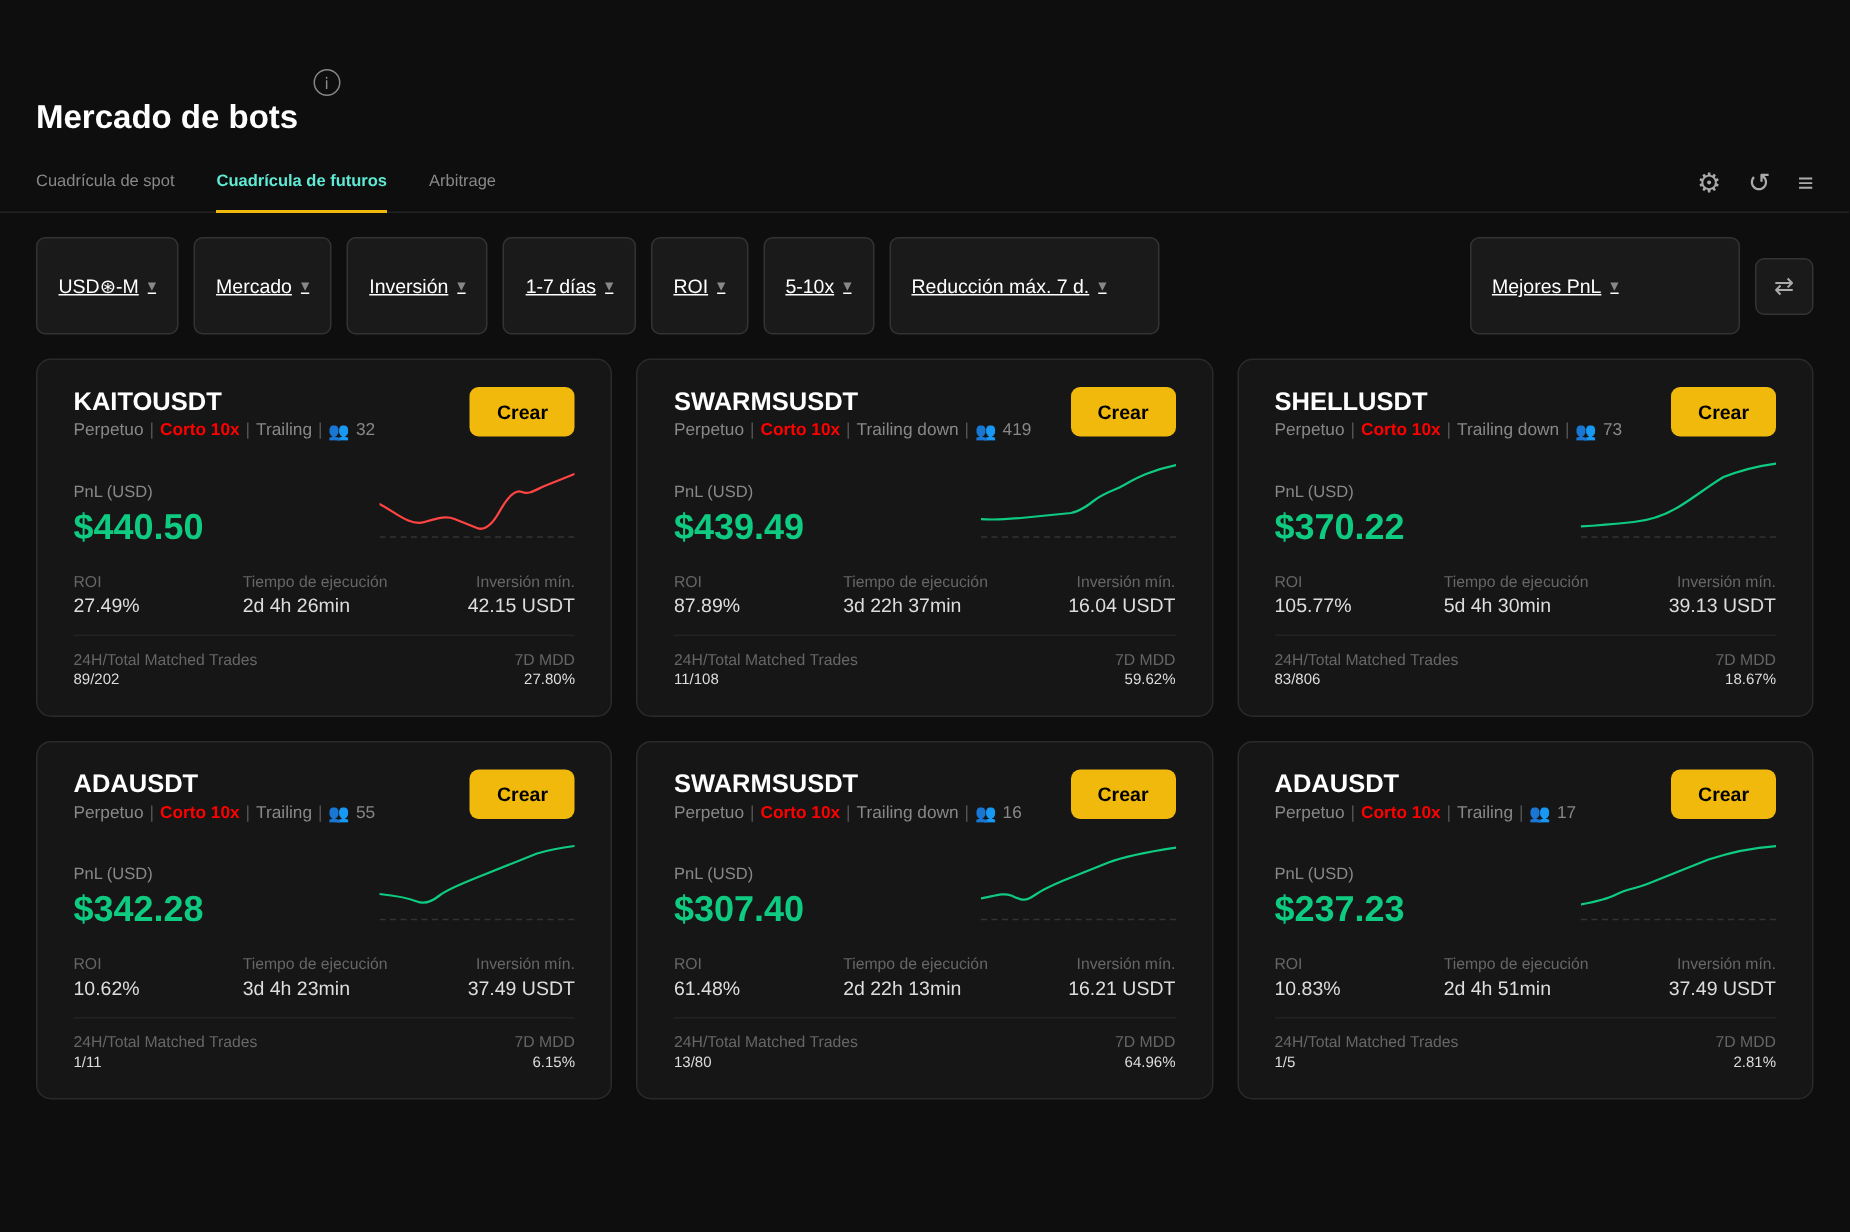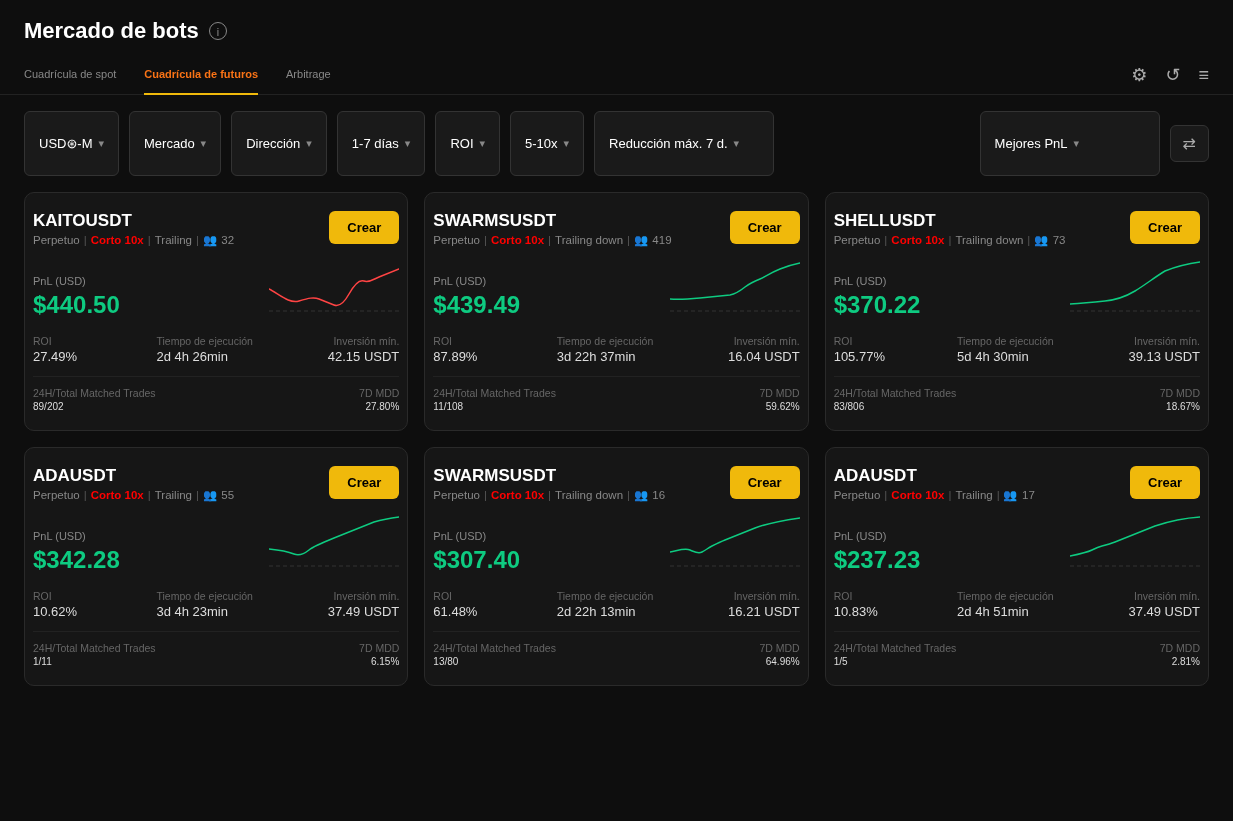--- a/index.html
+++ b/index.html
@@ -15,20 +15,21 @@
     .header {
       display: flex;
       align-items: center;
       padding: 18px 24px 12px;
       gap: 10px;
     }
     .header-title {
       font-size: 22px;
       font-weight: 700;
       color: #fff;
+      margin-top: 47px;
     }
     .info-icon {
       width: 18px; height: 18px;
       border: 1.5px solid #888;
       border-radius: 50%;
       display: flex; align-items: center; justify-content: center;
       font-size: 11px; color: #888;
       cursor: pointer;
     }
 
@@ -46,21 +47,21 @@
     }
     .tab {
       font-size: 11px;
       color: #888;
       padding: 12px 0 14px;
       cursor: pointer;
       position: relative;
       white-space: nowrap;
     }
     .tab.active {
-      color: #f97316;
+      color: #5eead4;
       font-weight: 600;
     }
     .tab.active::after {
       content: '';
       position: absolute;
       bottom: -1px; left: 0; right: 0;
       height: 2px;
       background: #f0b90b;
     }
     .tab-icon {
@@ -78,20 +79,21 @@
     .filter-btn {
       background: #1a1a1a;
       border: 1px solid #333;
       border-radius: 6px;
       color: #fff;
       font-size: 13px;
       padding: 24px 14px;
       cursor: pointer;
       display: flex; align-items: center; gap: 6px;
       white-space: nowrap;
+      text-decoration: underline;
     }
     .filter-btn .chevron { color: #888; font-size: 11px; }
     .filter-btn-wide {
       min-width: 180px;
     }
     .filter-right {
       margin-left: auto;
       display: flex; align-items: center; gap: 10px;
     }
     .sort-icon {
@@ -108,21 +110,21 @@
       display: grid;
       grid-template-columns: repeat(3, 1fr);
       gap: 16px;
       padding: 0 24px 24px;
     }
 
     .card {
       background: #161616;
       border: 1px solid #2a2a2a;
       border-radius: 10px;
-      padding: 18px 8px;
+      padding: 18px 24px;
     }
 
     .card-header {
       display: flex;
       align-items: flex-start;
       justify-content: space-between;
       margin-bottom: 4px;
     }
     .card-title {
       font-size: 17px;
@@ -241,21 +243,21 @@
 <div class="filters">
   <button class="filter-btn">
     <span>USD⊛-M</span>
     <span class="chevron">▾</span>
   </button>
   <button class="filter-btn">
     <span>Mercado</span>
     <span class="chevron">▾</span>
   </button>
   <button class="filter-btn">
-    <span>Dirección</span>
+    <span>Inversión</span>
     <span class="chevron">▾</span>
   </button>
   <button class="filter-btn">
     <span>1-7 días</span>
     <span class="chevron">▾</span>
   </button>
   <button class="filter-btn">
     <span>ROI</span>
     <span class="chevron">▾</span>
   </button>

